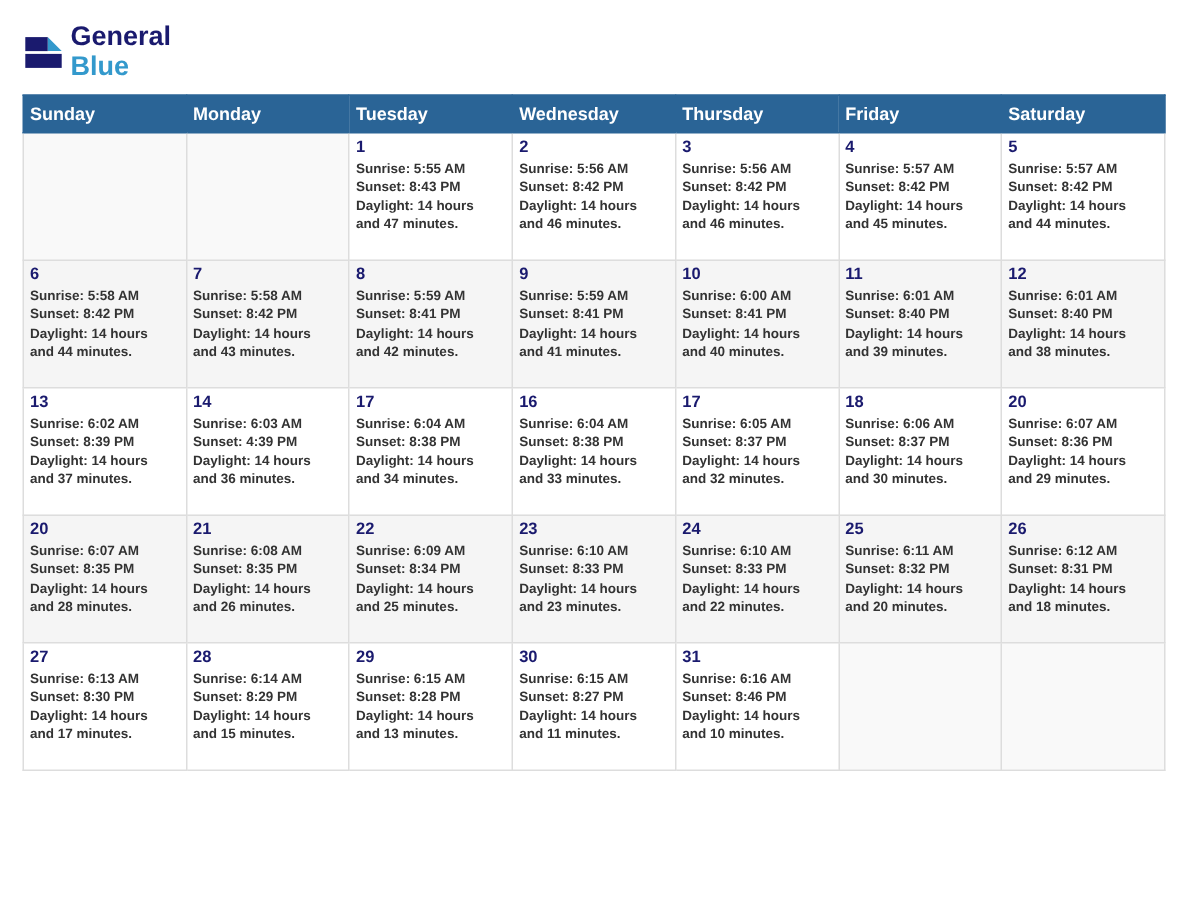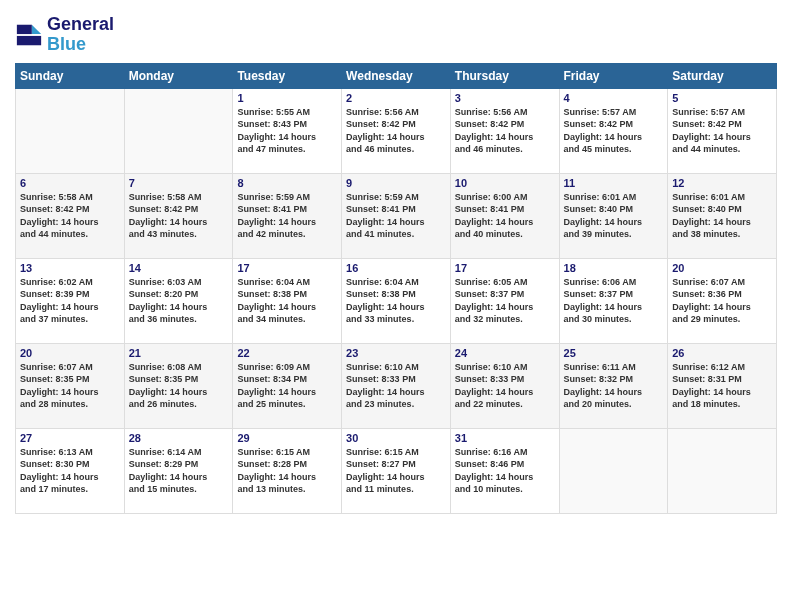--- a/index.html
+++ b/index.html
@@ -229,21 +229,21 @@
           <td>
             <span class="day-num">13</span>
             <div class="day-info" style="white-space: pre-line;">Sunrise: 6:02 AM
 Sunset: 8:39 PM
 Daylight: 14 hours
 and 37 minutes.</div>
           </td>
           <td>
             <span class="day-num">14</span>
             <div class="day-info" style="white-space: pre-line;">Sunrise: 6:03 AM
-Sunset: 8:20 PM
+Sunset: 4:39 PM
 Daylight: 14 hours
 and 36 minutes.</div>
           </td>
           <td>
             <span class="day-num">17</span>
             <div class="day-info" style="white-space: pre-line;">Sunrise: 6:04 AM
 Sunset: 8:38 PM
 Daylight: 14 hours
 and 34 minutes.</div>
           </td>

